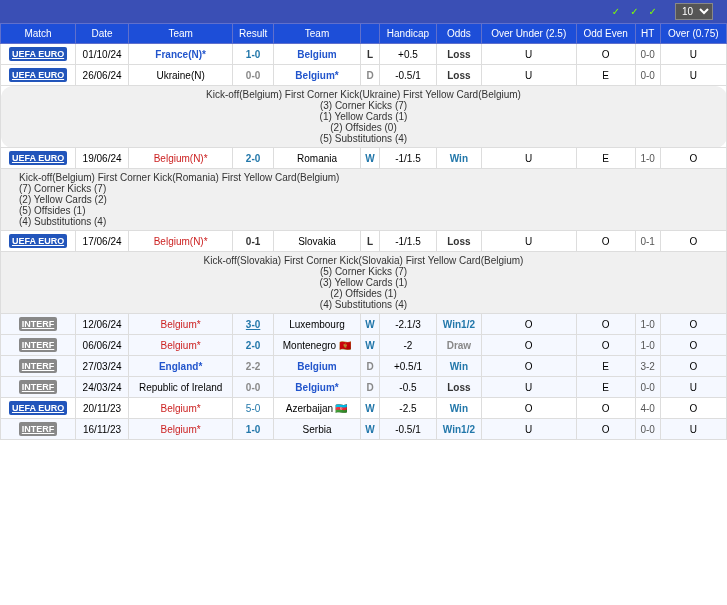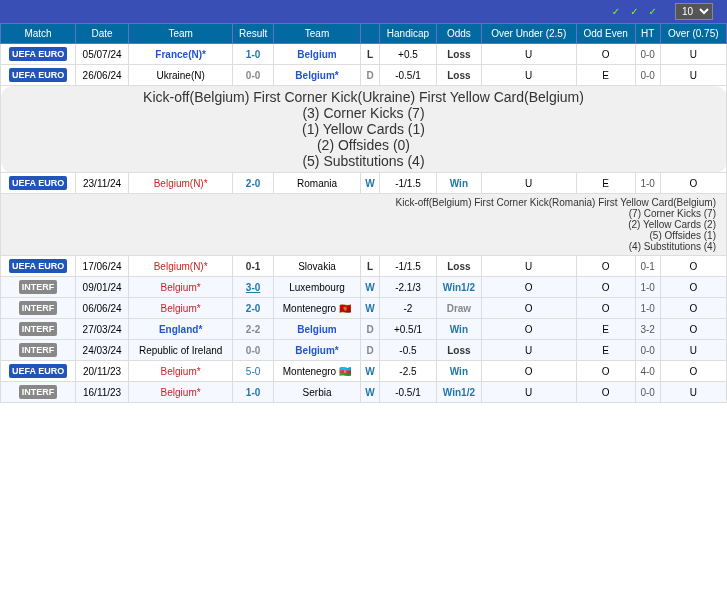--- a/index.html
+++ b/index.html
@@ -27,21 +27,21 @@
       background: #555; color: #fff; border: 1px solid #888; font-size: 10px; padding: 1px 2px;
     }
     .games-label { color: #ccc; }
 
     table {
       width: 727px;
       border-collapse: collapse;
       font-size: 10px;
     }
     thead tr {
-      background: #0369a1;
+      background: #1d4ed8;
       color: #fff;
     }
     thead th {
       padding: 4px 3px;
       text-align: center;
       font-weight: normal;
       border: 1px solid #6070cc;
       vertical-align: middle;
       font-size: 10px;
     }
@@ -64,20 +64,21 @@
       color: #333;
     }
 
     .comp-badge {
       display: inline-block;
       color: #fff;
       padding: 2px 3px;
       font-size: 9px;
       font-weight: bold;
       border-radius: 2px;
+      text-decoration: underline;
     }
 
     .team-blue { color: #2255cc; font-weight: bold; }
     .team-red { color: #cc2222; font-weight: normal; }
     .team-normal { color: #000; margin-left: 24px; }
 
     .result-win { color: #2277aa; font-weight: bold; }
     .result-draw { color: #888; font-weight: bold; }
     .result-loss { color: #333; font-weight: bold; }
 
@@ -123,21 +124,21 @@
       <th>Odd Even</th>
       <th>HT</th>
       <th>Over (0.75)</th>
     </tr>
   </thead>
   <tbody id="table-body">
   <tr class="match-row">
       <td>
         <span class="comp-badge" style="background:#2255bb">UEFA EURO</span>
       </td>
-      <td>05/07/24</td>
+      <td>01/10/24</td>
       <td class="team-blue">France(N)*</td>
       <td class="result-win" style="font-weight:bold;">1-0</td>
       <td class="team-blue">Belgium</td>
       <td style="color:#333333;font-weight:bold;">L</td>
       <td>+0.5</td>
       <td style="color:#333333;font-weight:bold;">Loss</td>
       <td>U</td>
       <td>O</td>
       <td class="ht-cell">0-0</td>
       <td>U</td>
@@ -152,62 +153,65 @@
       <td class="team-blue">Belgium*</td>
       <td style="color:#888888;font-weight:bold;">D</td>
       <td>-0.5/1</td>
       <td style="color:#333333;font-weight:bold;">Loss</td>
       <td>U</td>
       <td>E</td>
       <td class="ht-cell">0-0</td>
       <td>U</td>
     </tr>
       <tr class="detail-row">
-        <td colspan="12" style="text-align: center; font-size: 14px; padding: 3px 6px; background: rgb(240, 240, 240); color: rgb(51, 51, 51); border-radius: 12px;">Kick-off(Belgium)  First Corner Kick(Ukraine)  First Yellow Card(Belgium)<br>(3) Corner Kicks (7)<br>(1) Yellow Cards (1)<br>(2) Offsides (0)<br>(5) Substitutions (4)</td>
+        <td colspan="12" style="text-align: center; font-size: 10px; padding: 3px 6px; background: rgb(240, 240, 240); color: rgb(51, 51, 51); border-radius: 12px;">Kick-off(Belgium)  First Corner Kick(Ukraine)  First Yellow Card(Belgium)<br>(3) Corner Kicks (7)<br>(1) Yellow Cards (1)<br>(2) Offsides (0)<br>(5) Substitutions (4)</td>
       </tr>
       <tr class="match-row">
       <td>
         <span class="comp-badge" style="background:#2255bb">UEFA EURO</span>
       </td>
-      <td>23/11/24</td>
+      <td>19/06/24</td>
       <td class="team-red">Belgium(N)*</td>
       <td class="result-win" style="font-weight:bold;">2-0</td>
       <td class="team-normal">Romania</td>
       <td style="color:#2277aa;font-weight:bold;">W</td>
       <td>-1/1.5</td>
       <td style="color:#2277aa;font-weight:bold;">Win</td>
       <td>U</td>
       <td>E</td>
       <td class="ht-cell">1-0</td>
       <td>O</td>
     </tr>
       <tr class="detail-row">
-        <td colspan="12" style="text-align: right; font-size: 10px; padding: 3px 10px; background: rgb(240, 240, 240); color: rgb(51, 51, 51);">Kick-off(Belgium)  First Corner Kick(Romania)  First Yellow Card(Belgium)<br>(7) Corner Kicks (7)<br>(2) Yellow Cards (2)<br>(5) Offsides (1)<br>(4) Substitutions (4)</td>
+        <td colspan="12" style="text-align: left; font-size: 10px; padding: 3px 18px; background: rgb(240, 240, 240); color: rgb(51, 51, 51);">Kick-off(Belgium)  First Corner Kick(Romania)  First Yellow Card(Belgium)<br>(7) Corner Kicks (7)<br>(2) Yellow Cards (2)<br>(5) Offsides (1)<br>(4) Substitutions (4)</td>
       </tr>
       <tr class="match-row">
       <td>
         <span class="comp-badge" style="background:#2255bb">UEFA EURO</span>
       </td>
       <td>17/06/24</td>
       <td class="team-red">Belgium(N)*</td>
       <td class="result-loss" style="font-weight:bold;">0-1</td>
       <td class="team-normal">Slovakia</td>
       <td style="color:#333333;font-weight:bold;">L</td>
       <td>-1/1.5</td>
       <td style="color:#333333;font-weight:bold;">Loss</td>
       <td>U</td>
       <td>O</td>
       <td class="ht-cell">0-1</td>
       <td>O</td>
     </tr>
-      <tr class="match-row" style="background: rgb(245, 248, 255);">
-      <td>
-        <span class="comp-badge" style="background:#888">INTERF</span>
-      </td>
-      <td>09/01/24</td>
+      <tr class="detail-row">
+        <td colspan="12" style="text-align: center; font-size: 10px; padding: 3px 6px; background: rgb(240, 240, 240); color: rgb(51, 51, 51);">Kick-off(Slovakia)  First Corner Kick(Slovakia)  First Yellow Card(Belgium)<br>(5) Corner Kicks (7)<br>(3) Yellow Cards (1)<br>(2) Offsides (1)<br>(4) Substitutions (4)</td>
+      </tr>
+      <tr class="match-row" style="background: rgb(245, 248, 255);">
+      <td>
+        <span class="comp-badge" style="background:#888">INTERF</span>
+      </td>
+      <td>12/06/24</td>
       <td class="team-red">Belgium*</td>
       <td class="result-win" style="font-weight:bold;text-decoration:underline;">3-0</td>
       <td class="team-normal">Luxembourg</td>
       <td style="color:#2277aa;font-weight:bold;">W</td>
       <td>-2.1/3</td>
       <td style="color:#2277aa;font-weight:bold;">Win1/2</td>
       <td>O</td>
       <td>O</td>
       <td class="ht-cell">1-0</td>
       <td>O</td>
@@ -260,21 +264,21 @@
       <td class="ht-cell">0-0</td>
       <td>U</td>
     </tr>
       <tr class="match-row">
       <td>
         <span class="comp-badge" style="background:#2255bb">UEFA EURO</span>
       </td>
       <td>20/11/23</td>
       <td class="team-red">Belgium*</td>
       <td class="result-win" style="font-weight:normal;">5-0</td>
-      <td class="team-normal">Montenegro 🇦🇿</td>
+      <td class="team-normal">Azerbaijan 🇦🇿</td>
       <td style="color:#2277aa;font-weight:bold;">W</td>
       <td>-2.5</td>
       <td style="color:#2277aa;font-weight:bold;">Win</td>
       <td>O</td>
       <td>O</td>
       <td class="ht-cell">4-0</td>
       <td>O</td>
     </tr>
       <tr class="match-row" style="background: rgb(245, 248, 255);">
       <td>

